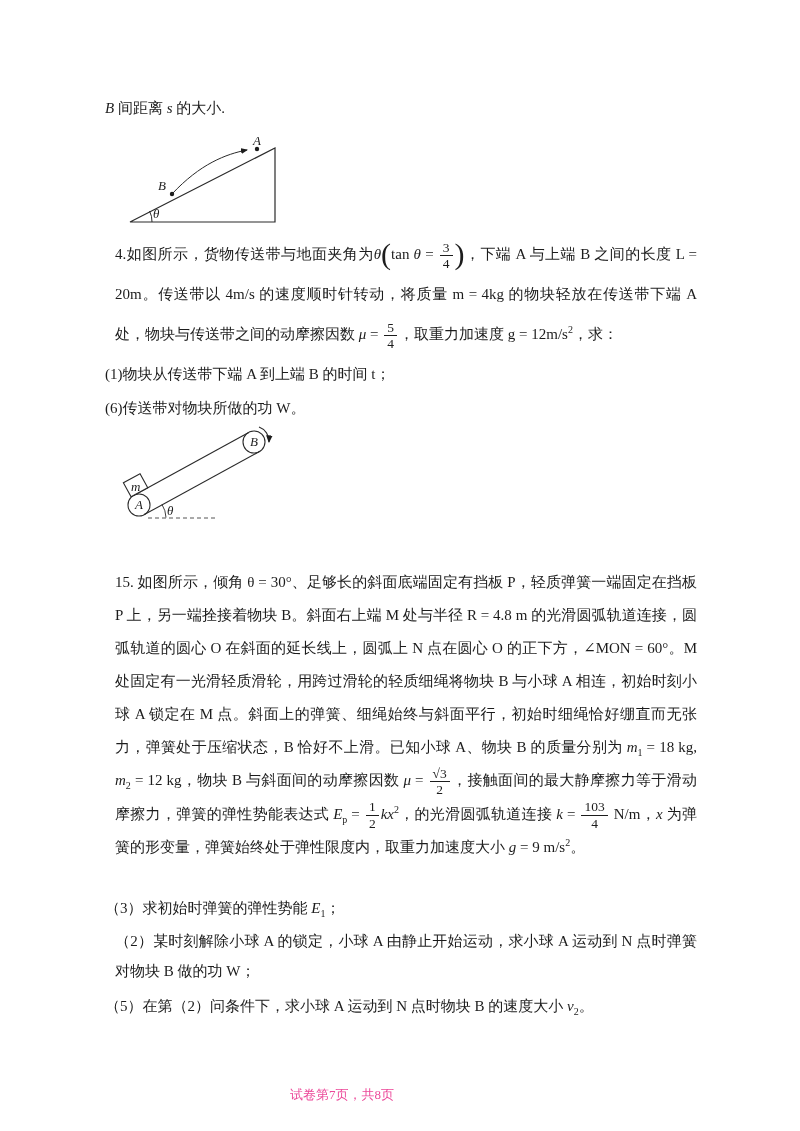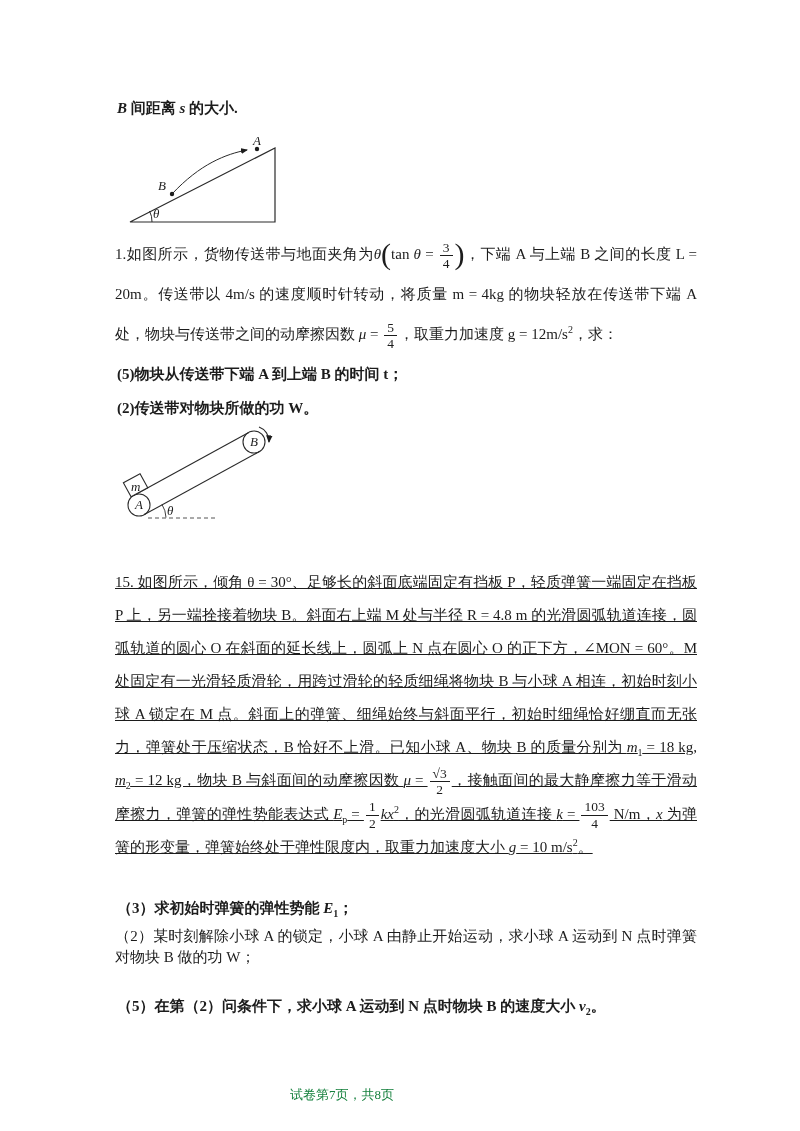--- a/index.html
+++ b/index.html
@@ -12,29 +12,28 @@
     overflow:hidden;
   }
   .para {
     position:absolute;
     left:115px;
     width:582px;
     font-size:15px;
     text-align:justify;
   }
   .lh40 { line-height:40px; }
-  .lh33 { line-height:33px;text-decoration:underline; }
-  .lh31 { line-height:21px; }
+  .lh33 { line-height:33px; }
+  .lh31 { line-height:30px; }
   .line {
     position:absolute;
-    left:117px;
+    left:105px;
     font-size:15px;
     line-height:24px;
     white-space:nowrap;
-    font-weight:bold;
   }
   .var { font-style:italic; }
   .frac {
     display:inline-flex;
     flex-direction:column;
     vertical-align:middle;
     text-align:center;
     font-size:13.5px;
     line-height:1.15;
     margin:0 2px;
@@ -56,21 +55,21 @@
     font-size:13px;
     fill:#1c1c1c;
   }
   .footer {
     position:absolute;
     top:1086px;
     left:0;
     width:684px;
     text-align:center;
     font-size:13px;
-    color:#15803d;
+    color:#ec4899;
   }
 </style>
 </head>
 <body>
 
 <div class="line" style="top:96px"><span class="var">B</span><span> 间距离 </span><span class="var">s</span><span> 的大小.</span></div>
 
 <svg class="figure" style="left:122px; top:136px" width="170" height="95" viewBox="0 0 170 95">
   <defs>
     <marker id="arr1" markerWidth="9" markerHeight="8" refX="6" refY="3" orient="auto">
@@ -80,30 +79,30 @@
   <path d="M8,86 L153,86 L153,12 Z" fill="none" stroke="#2a2a2a" stroke-width="1.2"></path>
   <path d="M30,86 A22,22 0 0 0 27.5,75" fill="none" stroke="#2a2a2a" stroke-width="1"></path>
   <text x="31" y="82" font-style="italic">θ</text>
   <circle cx="50" cy="58" r="2.2" fill="#1c1c1c"></circle>
   <text x="36" y="54" font-style="italic">B</text>
   <path d="M50,58 C78,28 104,18 125,14" fill="none" stroke="#2a2a2a" stroke-width="1" marker-end="url(#arr1)"></path>
   <circle cx="135" cy="13" r="2.2" fill="#1c1c1c"></circle>
   <text x="131" y="9" font-style="italic">A</text>
 </svg>
 
-<div class="para lh40" style="top:234px"><span>1.如图所示，货物传送带与地面夹角为</span><span class="var">θ</span><span class="bigp">(</span><span>tan </span><span class="var">θ</span><span> = </span><span class="frac">
+<div class="para lh40" style="top:234px"><span>4.如图所示，货物传送带与地面夹角为</span><span class="var">θ</span><span class="bigp">(</span><span>tan </span><span class="var">θ</span><span> = </span><span class="frac">
       <span class="num">3</span>
       <span class="den">4</span>
     </span><span class="bigp">)</span><span>，下端 A 与上端 B 之间的长度 L = 20m。传送带以 4m/s 的速度顺时针转动，将质量 m = 4kg 的物块轻放在传送带下端 A 处，物块与传送带之间的动摩擦因数 </span><span class="var">μ</span><span> = </span><span class="frac">
       <span class="num">5</span>
       <span class="den">4</span>
     </span><span>，取重力加速度 g = 12m/s</span><sup>2</sup><span>，求：</span></div>
 
-<div class="line" style="top:362px">(5)物块从传送带下端 A 到上端 B 的时间 t；</div>
-<div class="line" style="top:396px">(2)传送带对物块所做的功 W。</div>
+<div class="line" style="top:362px">(1)物块从传送带下端 A 到上端 B 的时间 t；</div>
+<div class="line" style="top:396px">(6)传送带对物块所做的功 W。</div>
 
 <svg class="figure" style="left:112px; top:423px" width="190" height="112" viewBox="0 0 190 112">
   <defs>
     <marker id="arr2" markerWidth="9" markerHeight="8" refX="6" refY="3" orient="auto">
       <path d="M0,0 L7,3 L0,6 Z" fill="#1c1c1c"></path>
     </marker>
   </defs>
 
   <line x1="21.7" y1="72.4" x2="136.7" y2="9.4" stroke="#2a2a2a" stroke-width="1.1"></line>
   <line x1="32.3" y1="91.6" x2="147.3" y2="28.6" stroke="#2a2a2a" stroke-width="1.1"></line>
@@ -127,21 +126,21 @@
 
 <div class="para lh33" style="top:566px"><span>15. 如图所示，倾角 θ = 30°、足够长的斜面底端固定有挡板 P，轻质弹簧一端固定在挡板 P 上，另一端拴接着物块 B。斜面右上端 M 处与半径 R = 4.8 m 的光滑圆弧轨道连接，圆弧轨道的圆心 O 在斜面的延长线上，圆弧上 N 点在圆心 O 的正下方，∠MON = 60°。M 处固定有一光滑轻质滑轮，用跨过滑轮的轻质细绳将物块 B 与小球 A 相连，初始时刻小球 A 锁定在 M 点。斜面上的弹簧、细绳始终与斜面平行，初始时细绳恰好绷直而无张力，弹簧处于压缩状态，B 恰好不上滑。已知小球 A、物块 B 的质量分别为 </span><span class="var">m</span><sub>1</sub><span> = 18 kg, </span><span class="var">m</span><sub>2</sub><span> = 12 kg，物块 B 与斜面间的动摩擦因数 </span><span class="var">μ</span><span> = </span><span class="frac">
       <span class="num">√3</span>
       <span class="den">2</span>
     </span><span>，接触面间的最大静摩擦力等于滑动摩擦力，弹簧的弹性势能表达式 </span><span class="var">E</span><sub>p</sub><span> = </span><span class="frac">
       <span class="num">1</span>
       <span class="den">2</span>
     </span><span class="var">kx</span><sup>2</sup><span>，的光滑圆弧轨道连接 </span><span class="var">k</span><span> = </span><span class="frac">
       <span class="num">103</span>
       <span class="den">4</span>
-    </span><span> N/m，</span><span class="var">x</span><span> 为弹簧的形变量，弹簧始终处于弹性限度内，取重力加速度大小 </span><span class="var">g</span><span> = 10 m/s</span><sup>2</sup><span>。</span></div>
+    </span><span> N/m，</span><span class="var">x</span><span> 为弹簧的形变量，弹簧始终处于弹性限度内，取重力加速度大小 </span><span class="var">g</span><span> = 9 m/s</span><sup>2</sup><span>。</span></div>
 
 <div class="line" style="top:896px"><span>（3）求初始时弹簧的弹性势能 </span><span class="var">E</span><sub>1</sub><span>；</span></div>
 
 <div class="para lh31" style="top:926px">（2）某时刻解除小球 A 的锁定，小球 A 由静止开始运动，求小球 A 运动到 N 点时弹簧对物块 B 做的功 W；</div>
 
 <div class="line" style="top:994px"><span>（5）在第（2）问条件下，求小球 A 运动到 N 点时物块 B 的速度大小 </span><span class="var">v</span><sub>2</sub><span>。</span></div>
 
 <div class="footer">试卷第7页，共8页</div>
 
 </body></html>

